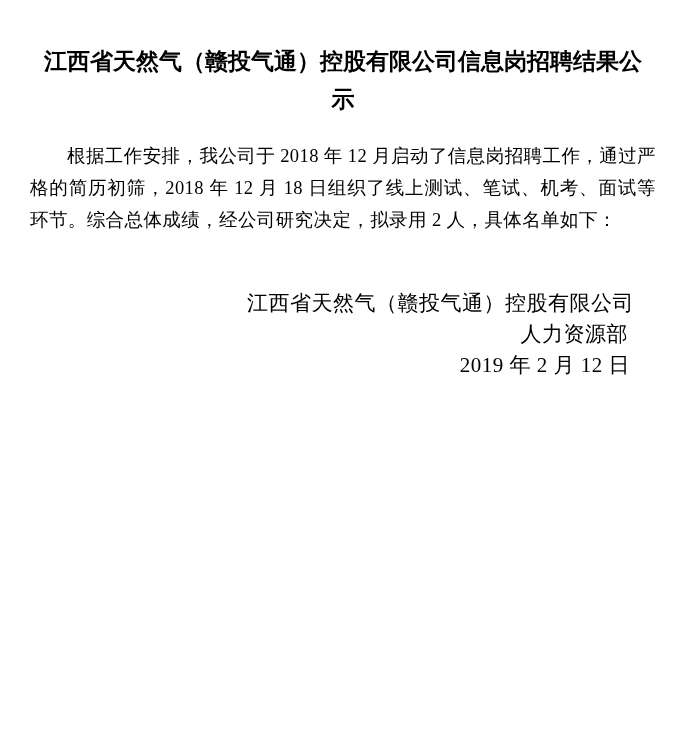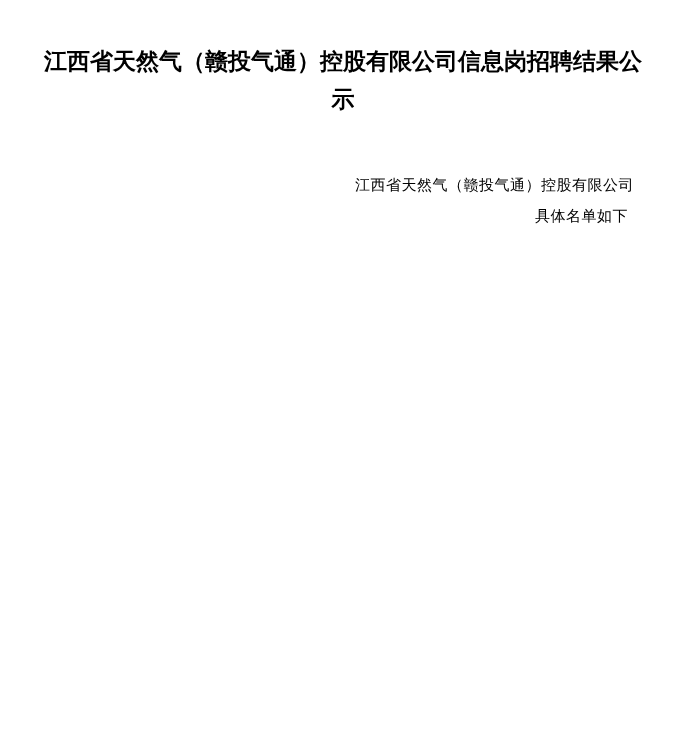--- a/index.html
+++ b/index.html
@@ -63,42 +63,44 @@
   .col-name { width: 120px; }
   .col-gender { width: 102px; }
   .col-post { width: 308px; }
 
   .signature {
     margin-top: 52px;
     text-align: right;
     padding-right: 22px;
   }
   .signature div {
-    font-size: 15px;
+    font-size: 21px;
     line-height: 31px;
     letter-spacing: 0.5px;
   }
   .sig-line-1 { padding-right: 0px; }
   .sig-line-2 { padding-right: 6px; }
   .sig-line-3 { padding-right: 4px; }
   .mono-ish {
     font-family: "Liberation Serif", "DejaVu Serif", serif;
   }
 </style>
 </head>
 <body>
 
 <div class="page">
 
   <h1 class="doc-title">江西省天然气（赣投气通）控股有限公司信息岗招聘结果公示</h1>
 
   <div class="body-block">
 
+    <p class="para">根据工作安排，我公司于 2018 年 12 月启动了信息岗招聘工作，通过严格的简历初筛，2018 年 12 月 18 日组织了线上测试、笔试、机考、面试等环节。综合总体成绩，经公司研究决定，拟录用 2 人，具体名单如下：</p>
 
 
 
     <div class="signature">
       <div class="sig-line-1">江西省天然气（赣投气通）控股有限公司</div>
-      <div class="sig-line-2">具体名单如下</div>
+      <div class="sig-line-2">人力资源部</div>
+      <div class="sig-line-3">2019 年 2 月 12 日</div>
     </div>
 
   </div>
 </div>
 
 </body></html>

